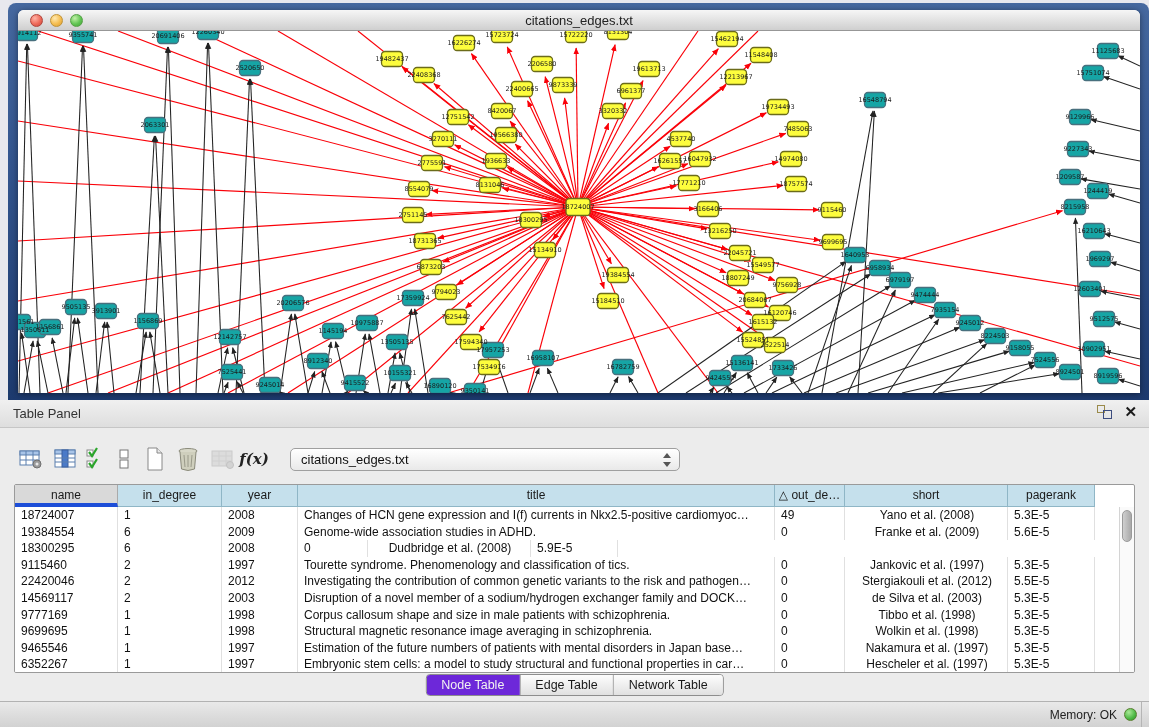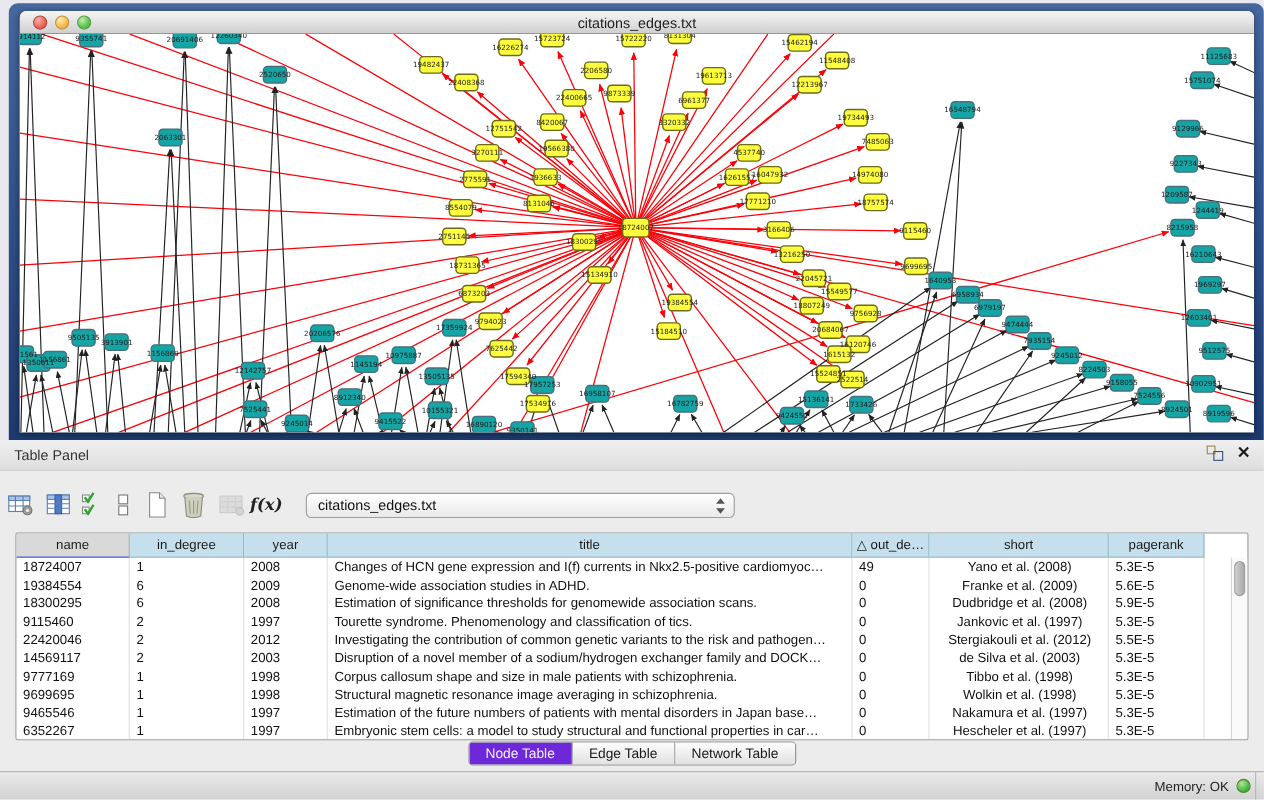--- a/index.html
+++ b/index.html
@@ -29,38 +29,38 @@
   .tp-title { position:absolute; left:13px; top:6px; }
   .tp-actions { position:absolute; right:12px; top:5px; display:flex; gap:12px; align-items:center; }
   .float-ic { position:relative; width:15px; height:14px; display:inline-block; }
   .float-ic .sq1 { position:absolute; left:0; top:0; width:8px; height:8px; border:1.5px solid #9a8a4a; background:transparent; }
   .float-ic .sq2 { position:absolute; right:0; bottom:0; width:9px; height:9px; border:1.5px solid #3c4c7e; background:transparent; }
   .close-ic { font-size:15px; font-weight:bold; color:#1a1a1a; line-height:14px; cursor:default; }
 
   .tp-body { position:absolute; left:0; top:428px; width:1149px; height:273px; background:#ececec; }
 
   
-  .toolbar { position:absolute; left:2px; top:16px; height:30px; display:flex; align-items:center;text-align:right; }
+  .toolbar { position:absolute; left:14px; top:16px; height:30px; display:flex; align-items:center;text-align:right; }
   .tbtn { width:34px; height:28px; display:flex; align-items:center; justify-content:center; }
   .tbtn.narrow { width:28px; }
   .fx { font-family:"DejaVu Serif", serif; font-style:italic; font-weight:bold; font-size:15px; color:#222; }
   .netselect { position:relative; margin-left:22px; width:390px; height:23px; border:1px solid #9f9f9f; border-radius:5px;
     background:linear-gradient(180deg,#ffffff,#e9e9e9); font-size:13px; color:#111; }
   .netselect .val { position:absolute; left:10px; top:3px; }
   .stepper { position:absolute; right:7px; top:4px; width:9px; height:14px; }
   .stepper .up { position:absolute; top:0; left:0; width:0; height:0; border-left:4.5px solid transparent; border-right:4.5px solid transparent; border-bottom:5px solid #555; }
   .stepper .dn { position:absolute; bottom:0; left:0; width:0; height:0; border-left:4.5px solid transparent; border-right:4.5px solid transparent; border-top:5px solid #555; }
 
   
   .tablecontainer { position:absolute; left:14px; top:56px; width:1121px; height:189px;
     background:#fff; border:1px solid #9a9a9a; border-radius:2px; overflow:hidden; }
   .thead { display:flex; height:22px; }
   .hc { height:22px; line-height:21px; text-align:center; font-size:12px; color:#1a1a1a;
     background:#c5e0ec; border-right:1px solid #8fb6c6; border-bottom:1px solid #8fb6c6; overflow:hidden; white-space:nowrap; }
-  .hc.gray { background:#d9d9d9; border-right:1px solid #aaa; border-bottom:1px solid #1d4ed8; }
+  .hc.gray { background:#d9d9d9; border-right:1px solid #aaa; border-bottom:4px solid #1d4ed8; }
   .tbody { position:absolute; left:0; top:22px; right:15px; bottom:0; overflow:hidden; }
   .trow { display:flex; height:16.6px; line-height:16.5px; font-size:12px; color:#111; background:#fff; }
   .td { overflow:hidden; white-space:nowrap; border-right:1px solid #e0e0e0; padding:0 4px 0 6px; }
   .td.c { text-align:center; }
   .vscroll { position:absolute; right:0; top:22px; bottom:0; width:15px; background:#fafafa; border-left:1px solid #d4d4d4; }
   .vthumb { position:absolute; left:2px; top:3px; width:10px; height:32px; border-radius:5px;
     background:linear-gradient(90deg,#cfcfcf,#a9a9a9); border:1px solid #9a9a9a; }
 
   
   .tabbar { position:absolute; left:50%; top:246px; transform:translateX(-50%);
@@ -616,21 +616,20 @@
             <div class="td" style="width: 76px;">2009</div>
             <div class="td" style="width: 477px;">Genome-wide association studies in ADHD.</div>
             <div class="td" style="width: 70px;">0</div>
             <div class="td c" style="width: 163px;">Franke et al. (2009)</div>
             <div class="td" style="width: 87px;">5.6E-5</div>
           </div>
           <div class="trow">
             <div class="td" style="width: 103px;">18300295</div>
             <div class="td" style="width: 104px;">6</div>
             <div class="td" style="width: 76px;">2008</div>
-            <div class="td" style="width: 477px;">Estimation of significance thresholds for genomewide association scans.</div>
             <div class="td" style="width: 70px;">0</div>
             <div class="td c" style="width: 163px;">Dudbridge et al. (2008)</div>
             <div class="td" style="width: 87px;">5.9E-5</div>
           </div>
           <div class="trow">
             <div class="td" style="width: 103px;">9115460</div>
             <div class="td" style="width: 104px;">2</div>
             <div class="td" style="width: 76px;">1997</div>
             <div class="td" style="width: 477px;">Tourette syndrome. Phenomenology and classification of tics.</div>
             <div class="td" style="width: 70px;">0</div>

